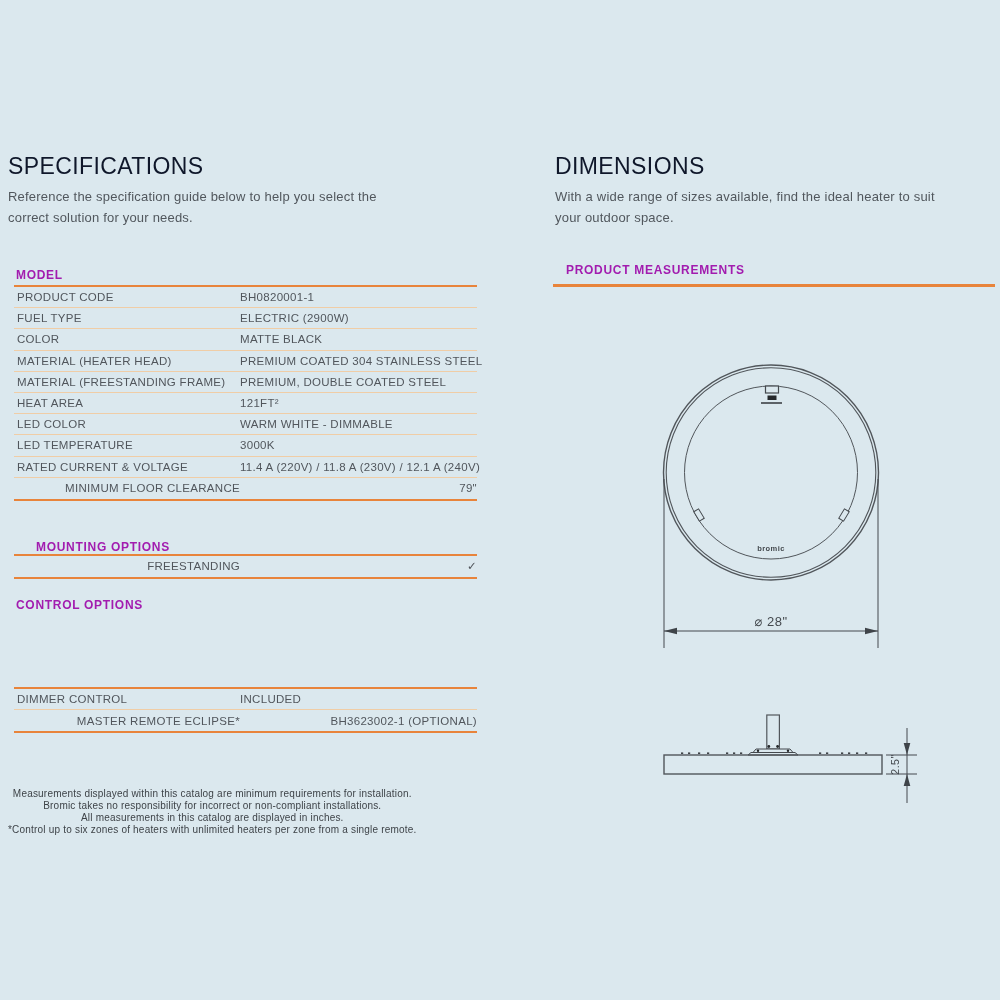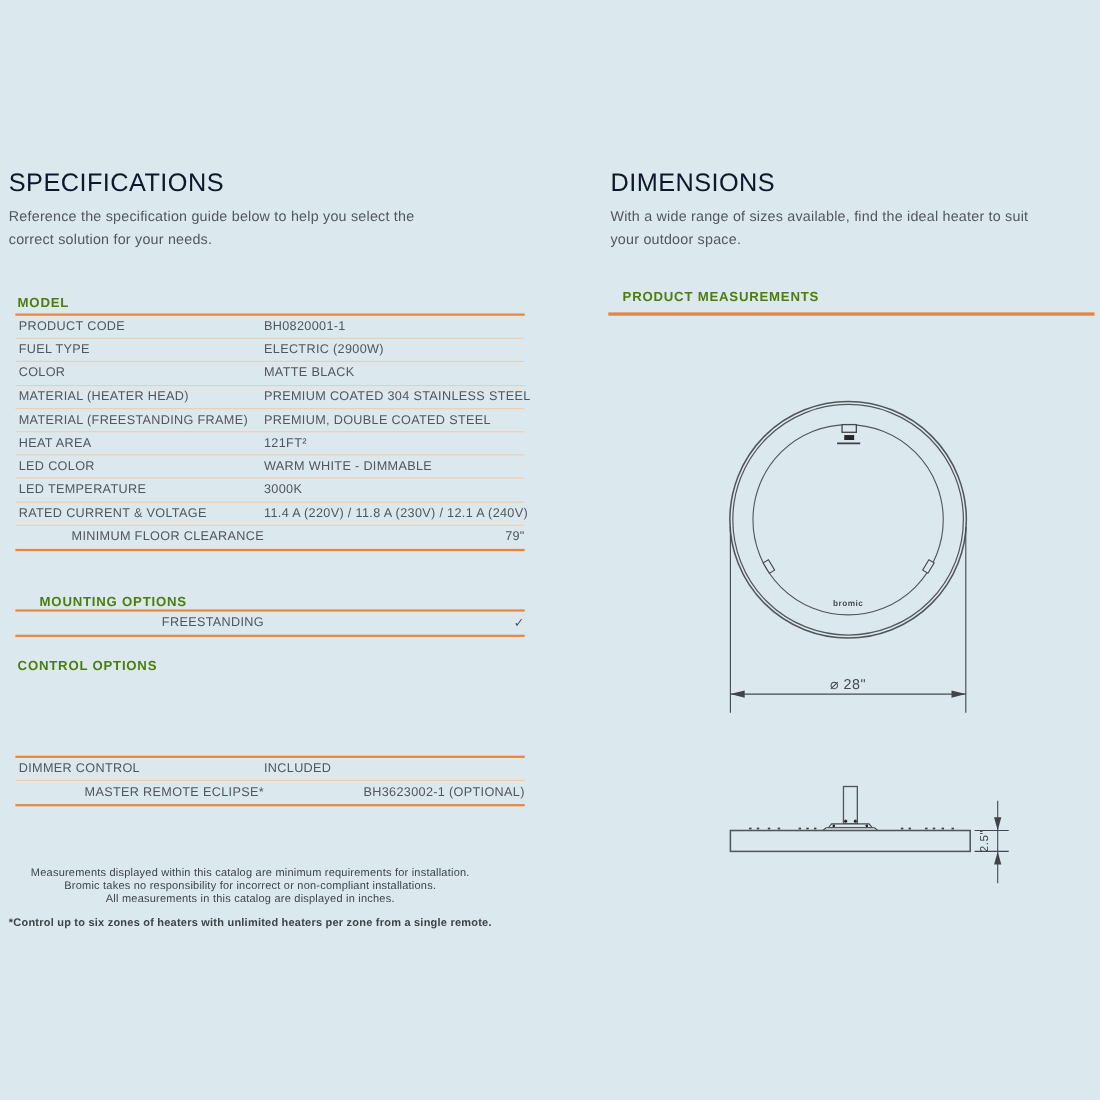--- a/index.html
+++ b/index.html
@@ -11,21 +11,21 @@
   }
   .abs{position:absolute;}
   .page-title{
     font-size:23px;font-weight:normal;color:#0f172a;letter-spacing:0.4px;
   }
   .intro{
     font-size:13px;line-height:20.5px;color:#51575d;letter-spacing:0.2px;
   }
   .intro span{display:block;}
   .sec-heading{
-    font-size:12px;font-weight:bold;color:#4d7c0f;letter-spacing:0.7px;
+    font-size:12px;font-weight:bold;color:#a21caf;letter-spacing:0.7px;
   }
   .spec-table{
     position:absolute;left:14px;width:463px;
     border-top:2.5px solid #e8843b;border-bottom:2.5px solid #e8843b;
     box-sizing:border-box;
   }
   .spec-row{
     display:flex;align-items:center;height:21.2px;box-sizing:border-box;
     border-bottom:1px solid #f0cda6;
     font-size:11.5px;color:#51565c;letter-spacing:0.3px;
@@ -33,21 +33,21 @@
   .spec-row:last-child{border-bottom:none;text-align:right;}
   .spec-row .lbl{width:223px;padding-left:3px;flex:none;white-space:nowrap;}
   .spec-row .val{flex:1;white-space:nowrap;}
   .pm-line{
     position:absolute;left:553px;top:284px;width:442px;height:2.5px;background:#e8843b;
   }
   .notes{
     font-size:10px;line-height:12px;color:#3e4348;letter-spacing:0.2px;white-space:nowrap;
   }
   .notes .note{display:block;text-align:center;}
-  .notes .note-sep{display:block;margin-top:10px;font-weight:bold;}
+  .notes .note-sep{display:block;margin-top:0;}
   svg text{
     font-family:"Liberation Sans", sans-serif;
     fill:#44494e;
   }
   .drawing-svg{position:absolute;left:555px;top:300px;}
 </style>
 </head>
 <body>
 
 <div class="abs page-title" style="left:8px;top:153px;">SPECIFICATIONS</div>

